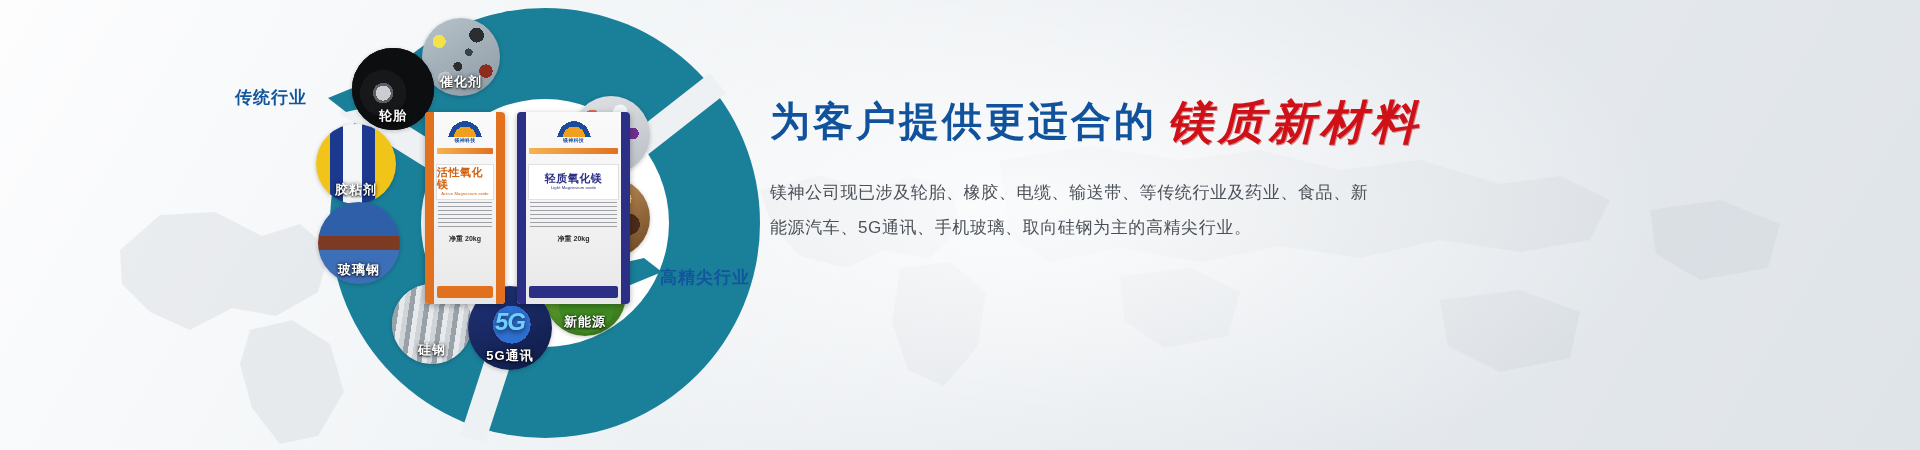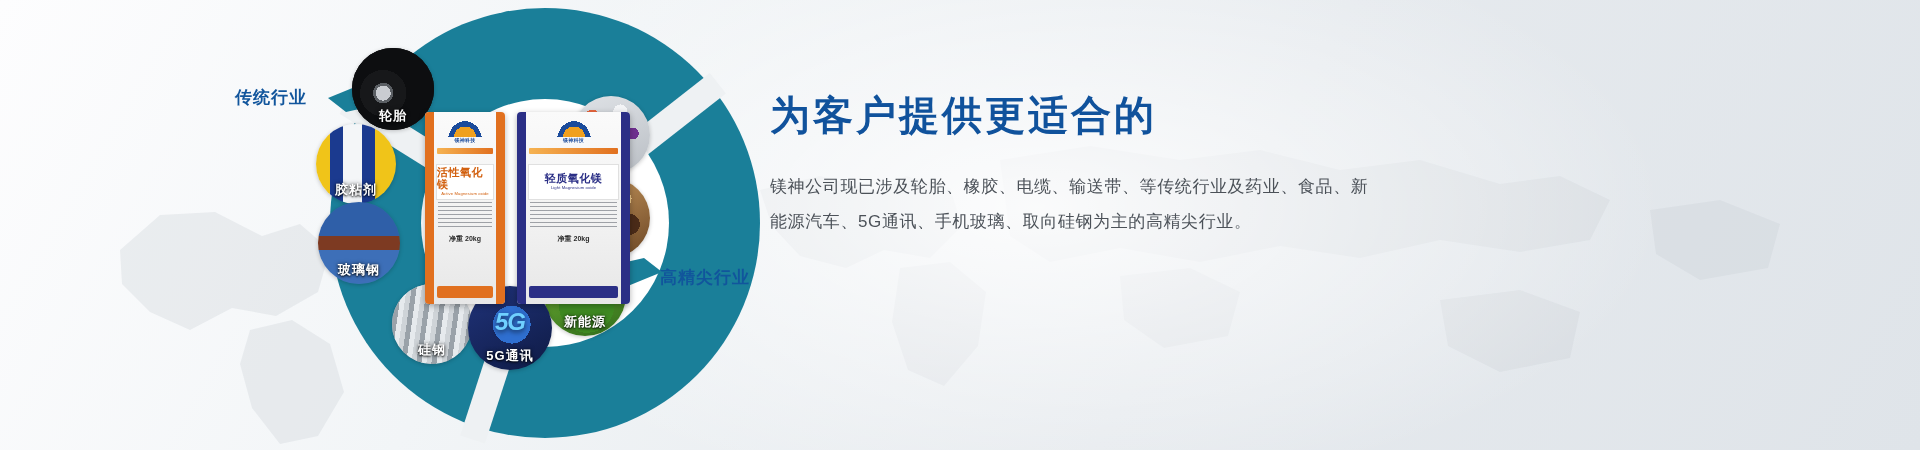--- a/index.html
+++ b/index.html
@@ -209,20 +209,24 @@
     <div class="wedge-label" style="left:-65px;top:86px;">传统行业</div>
     <svg class="wedge-arrow" style="left:28px;top:78px;" width="62" height="34" viewBox="0 0 62 34">
       <path d="M0 20 L44 2 L62 24 L18 34 Z" fill="#1a7f99"></path>
     </svg>
 
     <div class="wedge-label" style="left:360px;top:266px;">高精尖行业</div>
     <svg class="wedge-arrow" style="left:300px;top:258px;" width="62" height="34" viewBox="0 0 62 34">
       <path d="M62 14 L18 32 L0 10 L44 0 Z" fill="#1a7f99"></path>
     </svg>
 
+    <div class="bubble" style="left:122px;top:18px;width:78px;height:78px;">
+      <div class="ph ph-catalyst"></div>
+      <div class="cap">催化剂</div>
+    </div>
 
 
     <div class="bubble" style="left:52px;top:48px;width:82px;height:82px;text-decoration:underline;">
       <div class="ph ph-tire"></div>
       <div class="cap">轮胎</div>
     </div>
 
     <div class="bubble" style="left:272px;top:96px;width:78px;height:78px;">
       <div class="ph ph-med"></div>
       <div class="cap">医药</div>
@@ -291,20 +295,21 @@
         <div class="weight">净重 20kg</div>
         <div class="foot"></div>
       </div>
 
     </div>
   </div>
 
   <div id="copy">
     <div class="headline">
       <span class="h-blue">为客户提供更适合的</span>
+      <span class="h-red">镁质新材料</span>
     </div>
     <div class="para">
       <div>镁神公司现已涉及轮胎、橡胶、电缆、输送带、等传统行业及药业、食品、新</div>
       <div>能源汽车、5G通讯、手机玻璃、取向硅钢为主的高精尖行业。</div>
     </div>
   </div>
 
 </div>
 
 </body></html>

